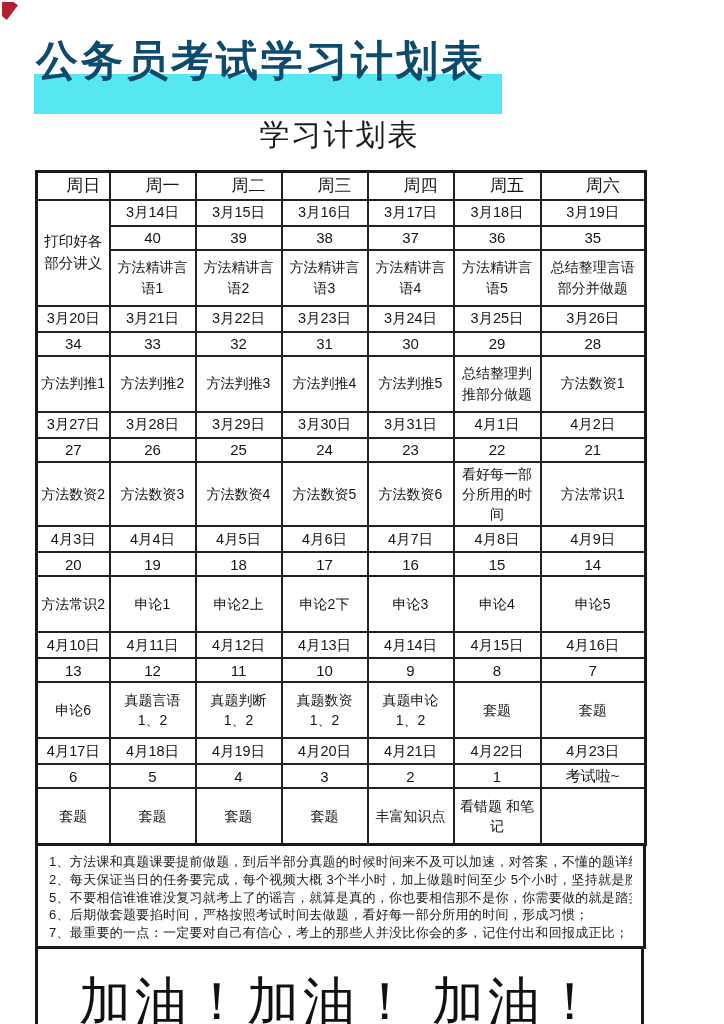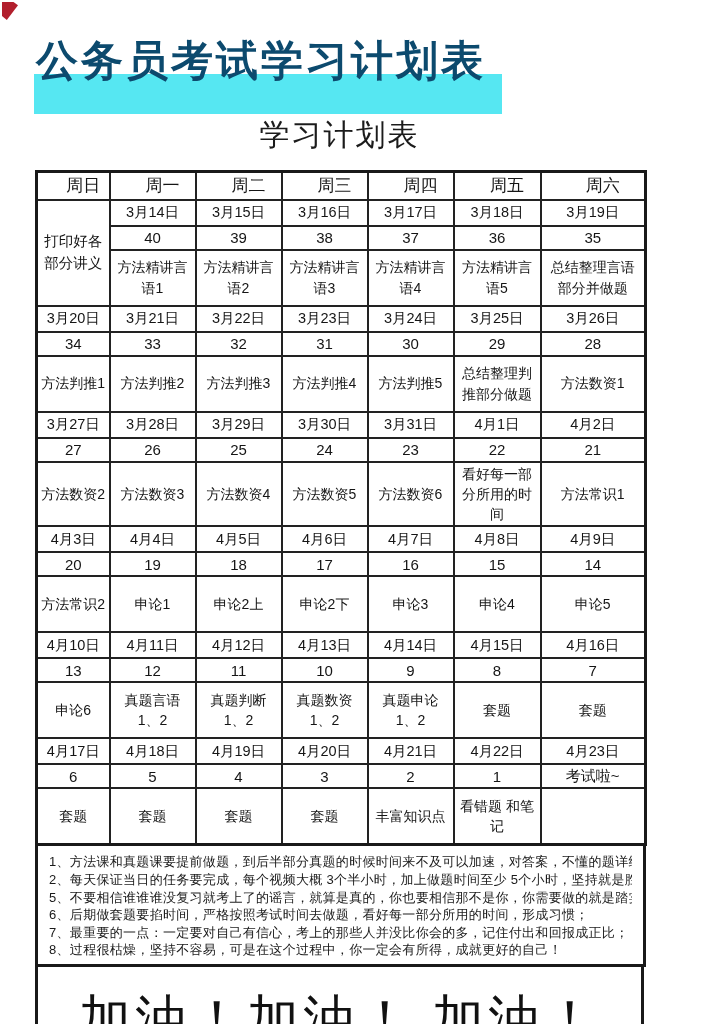--- a/index.html
+++ b/index.html
@@ -265,21 +265,20 @@
       </tr>
     </tbody>
 </table>
 
 <div class="notes" id="notes-box">
     <div class="note-line">1、方法课和真题课要提前做题，到后半部分真题的时候时间来不及可以加速，对答案，不懂的题详细听；</div>
     <div class="note-line">2、每天保证当日的任务要完成，每个视频大概 3个半小时，加上做题时间至少 5个小时，坚持就是胜利；</div>
     <div class="note-line">5、不要相信谁谁谁没复习就考上了的谣言，就算是真的，你也要相信那不是你，你需要做的就是踏实学习；</div>
     <div class="note-line">6、后期做套题要掐时间，严格按照考试时间去做题，看好每一部分所用的时间，形成习惯；</div>
     <div class="note-line">7、最重要的一点：一定要对自己有信心，考上的那些人并没比你会的多，记住付出和回报成正比；</div>
-    <div class="note-line">8、过程很枯燥，坚持不容易，可是在这个过程中，你一定会有所得，成就更好的自己！</div>
   </div>
 
 <div class="cheer-box">
   <div class="cheer">加油！加油！ 加油！</div>
 </div>
 
 
 
 
 </body></html>

